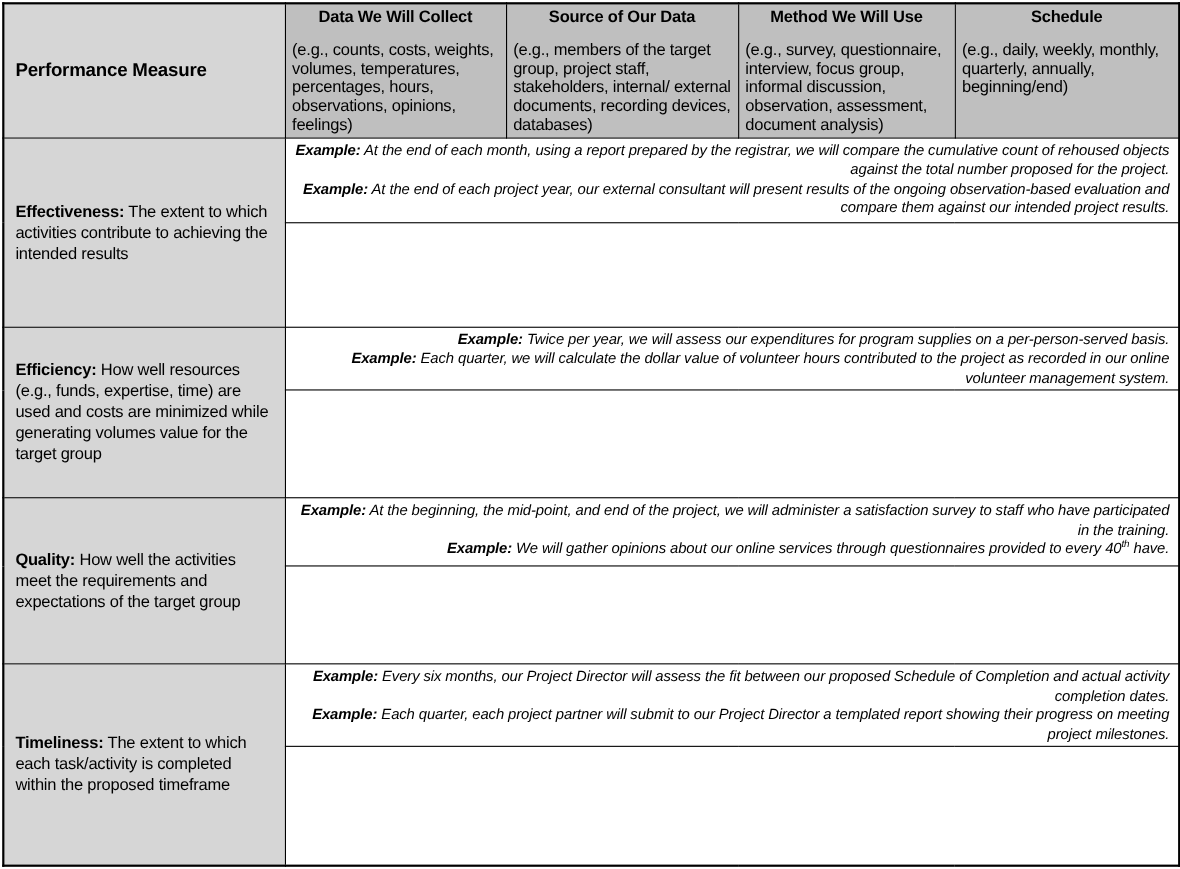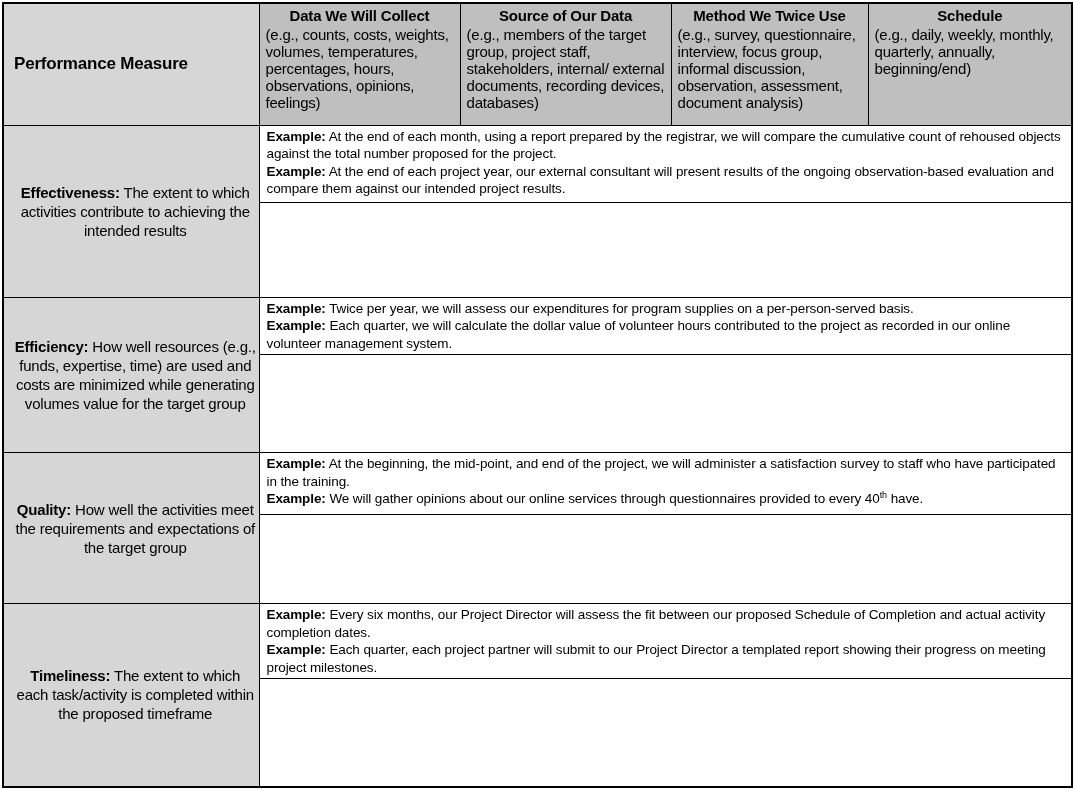--- a/index.html
+++ b/index.html
@@ -51,50 +51,52 @@
     text-align: left;
     font-weight: normal;
     padding: 3px 6px 2px 6px;
     letter-spacing: -0.2px;
   }
   .col-title {
     text-align: center;
     font-size: 15px;
     font-weight: bold;
     line-height: 18px;
-    margin-bottom: 1px;
+    margin-bottom: 12px;
   }
   .col-hint {
     font-size: 15px;
     line-height: 17px;
   }
 
   
   td.measure {
     background: #d6d6d6;
     vertical-align: middle;
-    text-align: center;
+    text-align: left;
     font-size: 15px;
     line-height: 19px;
-    padding: 0 2px 0 10px;
+    padding: 0 14px 0 10px;
     letter-spacing: -0.2px;
   }
   td.measure .term { font-weight: bold; }
   td.examples {
     background: #ffffff;
     vertical-align: top;
     padding: 2px 8px 2px 7px;
   }
   td.entry {
     background: #ffffff;
   }
   .example {
+    font-style: italic;
     font-size: 13.5px;
     line-height: 17.5px;
     letter-spacing: -0.1px;
+    text-align: right;
   }
   .example .ex-label { font-weight: bold; }
   .example sup {
     font-size: 9px;
     vertical-align: super;
     line-height: 0;
   }
 
   
   td.ex-r0 { height: 77px; }
@@ -123,21 +125,21 @@
         <th class="pm-head">Performance Measure</th>
         <th class="col-head">
           <div class="col-title">Data We Will Collect</div>
           <div class="col-hint">(e.g., counts, costs, weights, volumes, temperatures, percentages, hours, observations, opinions, feelings)</div>
         </th>
         <th class="col-head">
           <div class="col-title">Source of Our Data</div>
           <div class="col-hint">(e.g., members of the target group, project staff, stakeholders, internal/ external documents, recording devices, databases)</div>
         </th>
         <th class="col-head">
-          <div class="col-title">Method We Twice Use</div>
+          <div class="col-title">Method We Will Use</div>
           <div class="col-hint">(e.g., survey, questionnaire, interview, focus group, informal discussion, observation, assessment, document analysis)</div>
         </th>
         <th class="col-head">
           <div class="col-title">Schedule</div>
           <div class="col-hint">(e.g., daily, weekly, monthly, quarterly, annually, beginning/end)</div>
         </th>
       </tr>
     </thead>
     <tbody>
 

